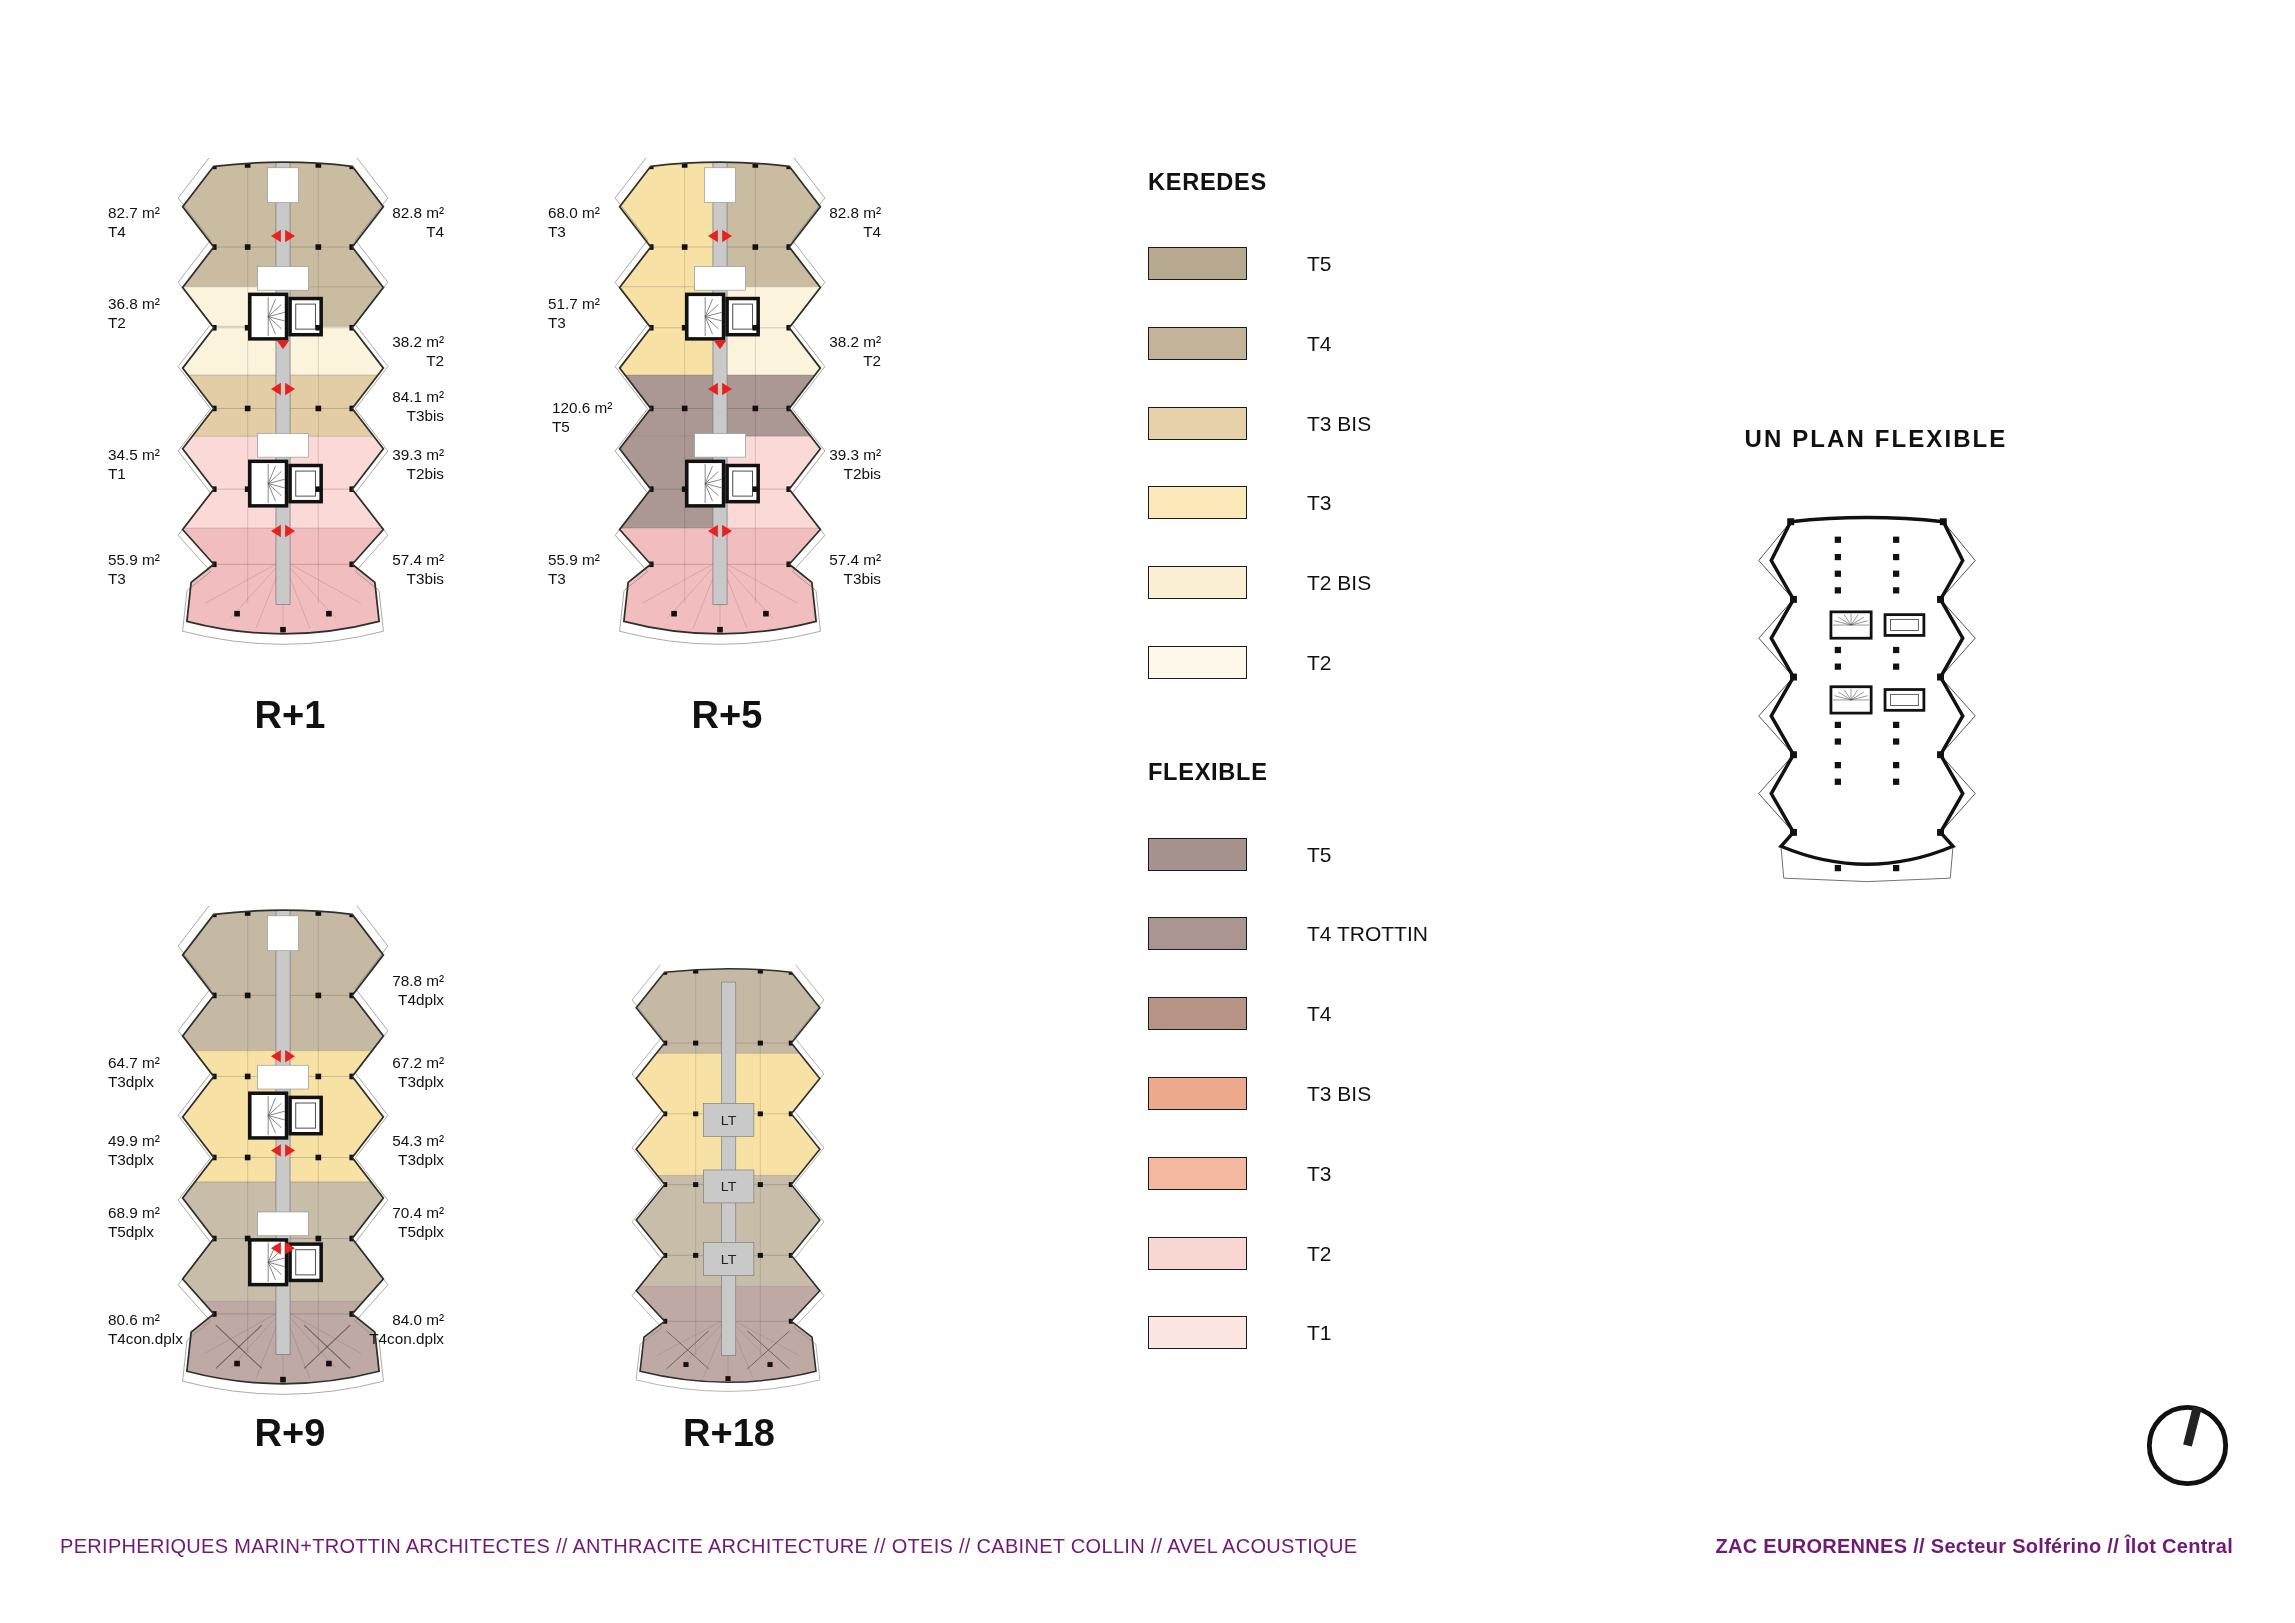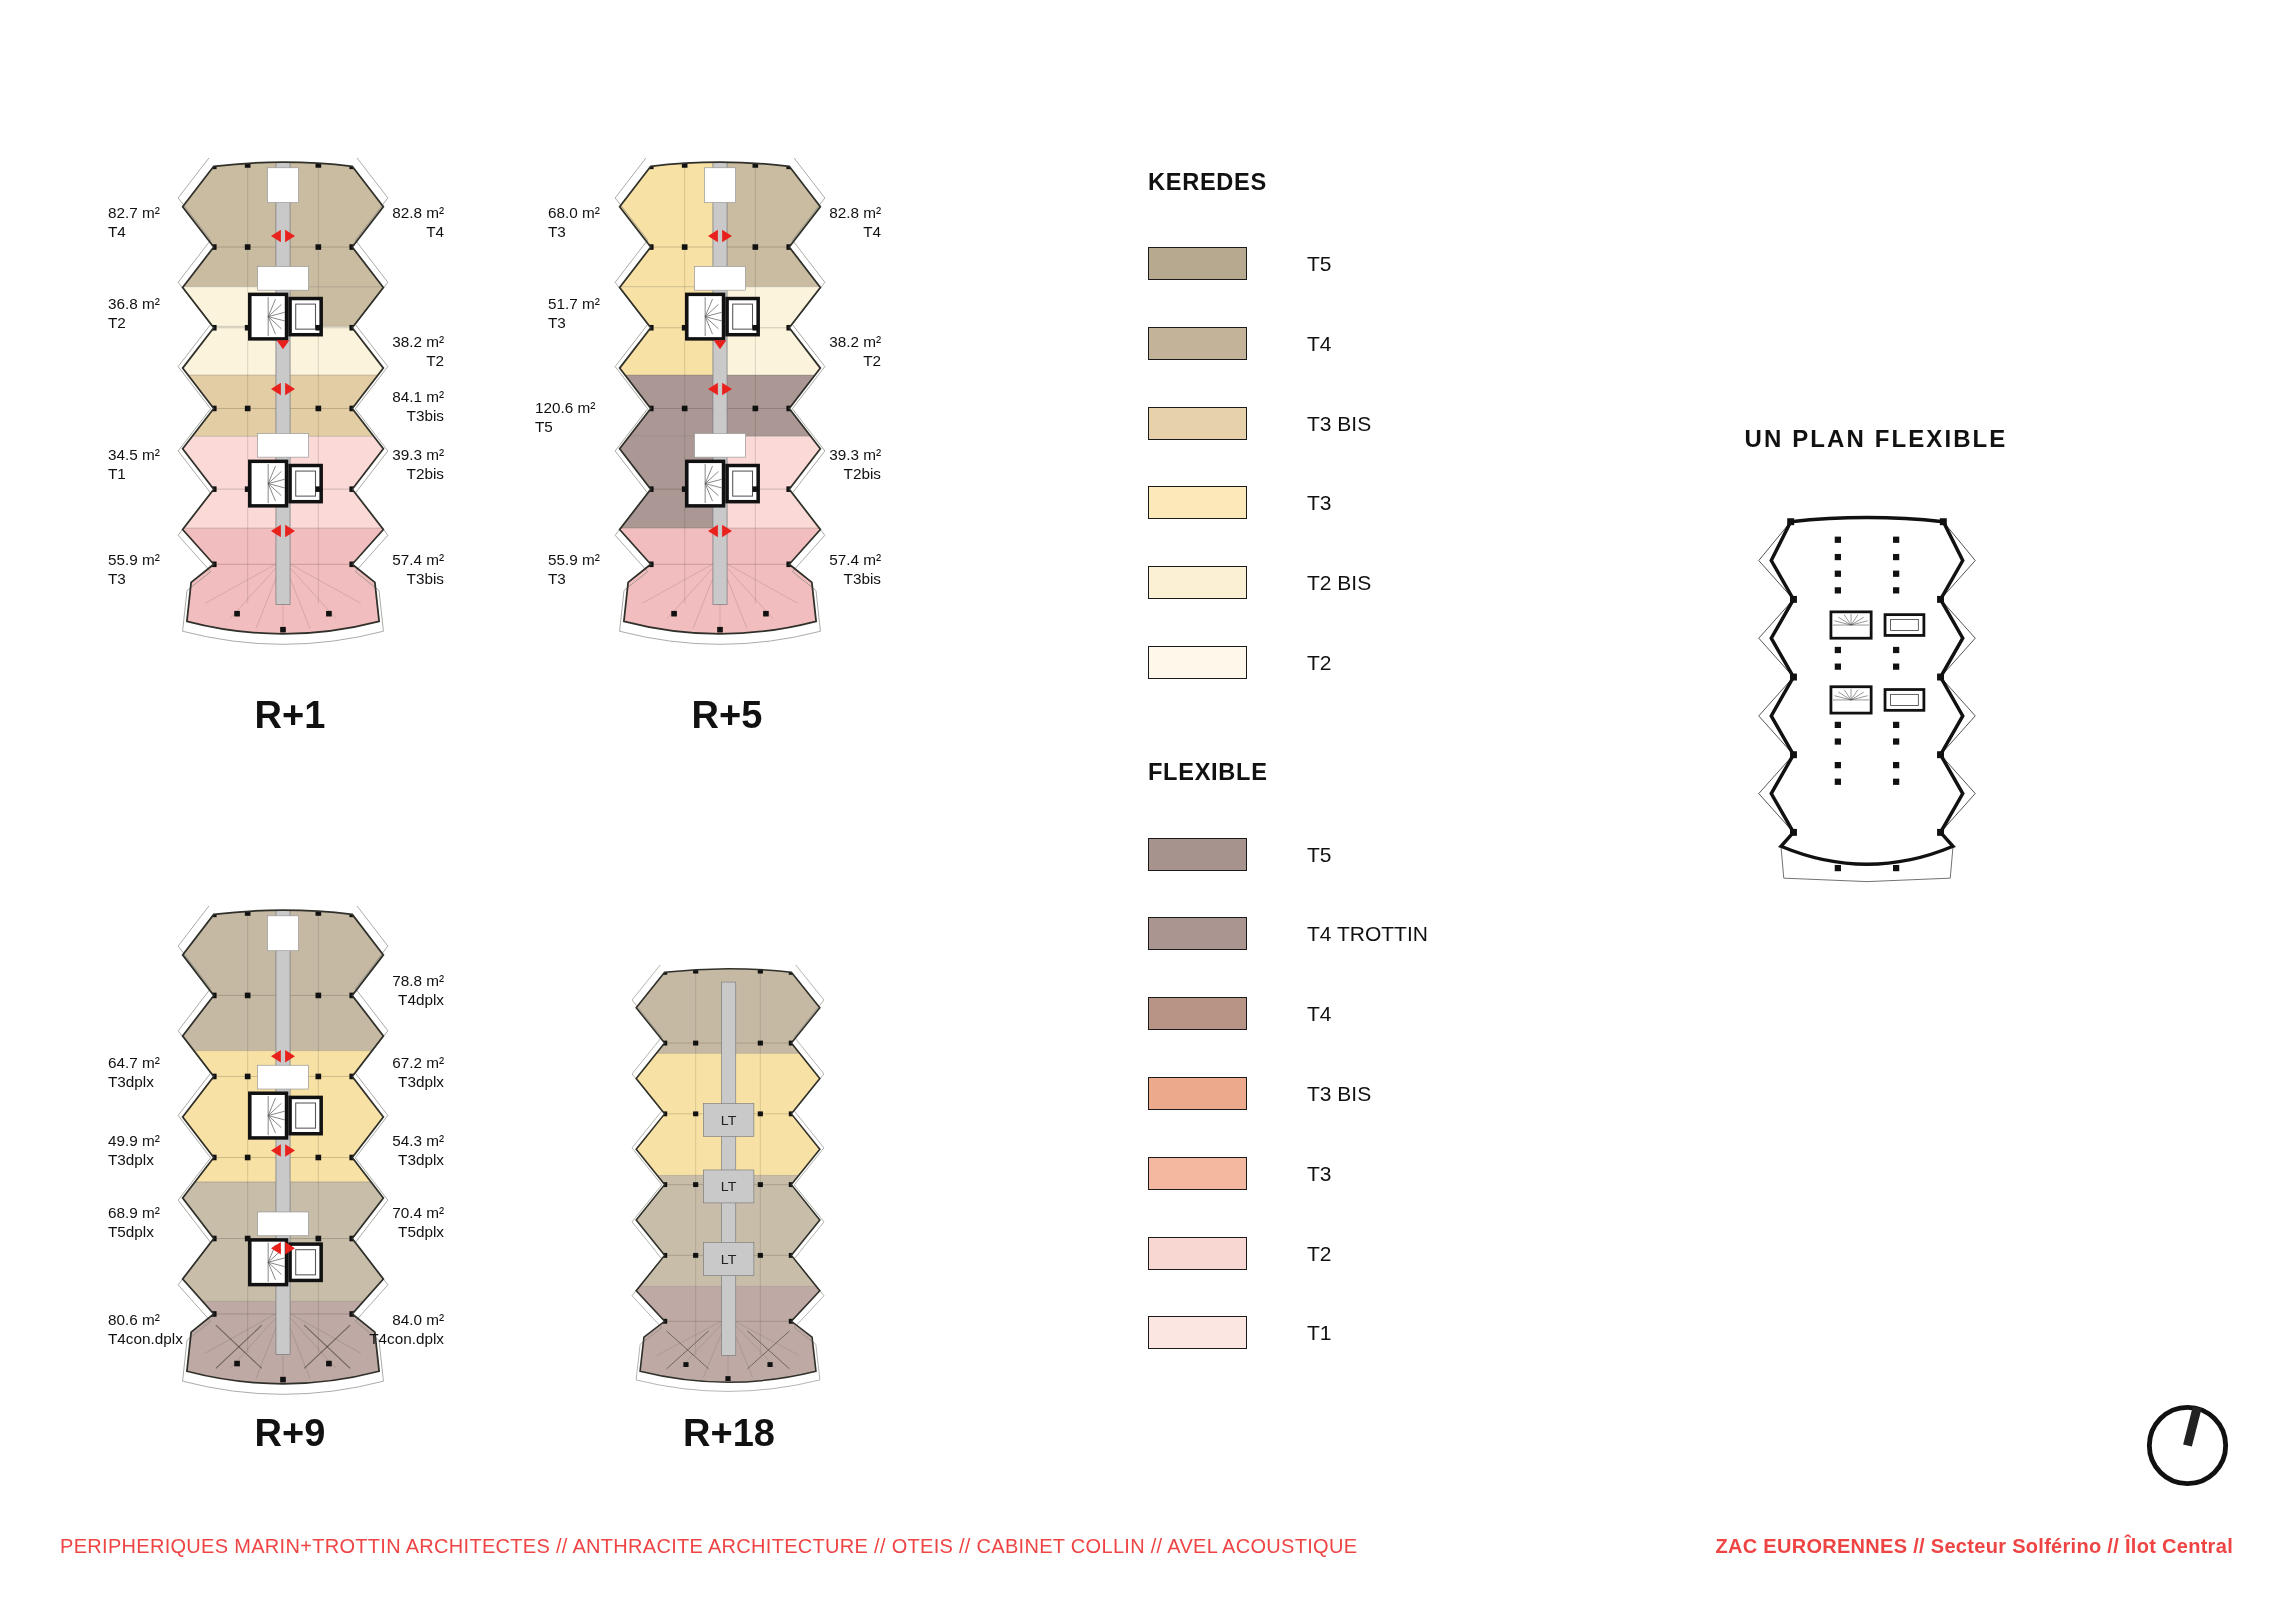--- a/index.html
+++ b/index.html
@@ -8,21 +8,21 @@
   .plan-svg{position:absolute;}
   .unit-label{position:absolute;font-size:15.3px;line-height:19px;color:#111;white-space:nowrap;}
   .unit-label.right{text-align:right;}
   .plan-title{position:absolute;font-size:38px;font-weight:bold;text-align:center;width:208px;color:#111;}
   .legend-header{position:absolute;font-size:23.6px;font-weight:bold;letter-spacing:0.7px;color:#111;}
   .legend-row{position:absolute;height:33px;}
   .legend-swatch{position:absolute;left:0;top:0;width:99px;height:33px;border:1.4px solid #1a1a1a;box-sizing:border-box;}
   .legend-label{position:absolute;left:159px;top:0;height:33px;line-height:33px;font-size:21px;color:#111;white-space:nowrap;}
   .flex-title{position:absolute;font-size:24px;font-weight:bold;letter-spacing:2.1px;color:#111;
               transform:translateX(-50%);white-space:nowrap;}
-  .footer{position:absolute;top:1535px;font-size:20px;letter-spacing:0.3px;color:#ef4444;white-space:nowrap;}
+  .footer{position:absolute;top:1535px;font-size:20px;letter-spacing:0.3px;color:#701a75;white-space:nowrap;}
   .footer.right{font-weight:bold;}
 </style>
 </head>
 <body>
 
 <div id="page">
   <div id="plans">
       <svg class="plan-svg" style="left:177px;top:158px" width="212" height="487" viewBox="0 0 300 700" preserveAspectRatio="none">
         <defs>
           <clipPath id="clip-r4">
@@ -219,21 +219,21 @@
           <rect x="81" y="651" width="8" height="8" fill="#111"></rect>
           <rect x="211" y="651" width="8" height="8" fill="#111"></rect>
           <rect x="146" y="674" width="8" height="8" fill="#111"></rect>
         </g>
         <path d="M 52 12 Q 150 0 248 12 L 292 70 L 248 128 L 292 186 L 248 244 L 292 302 L 248 360 L 292 418 L 248 476 L 292 534 L 248 584 L 280 610 L 286 666 Q 150 702 14 666 L 20 610 L 52 584 L 8 534 L 52 476 L 8 418 L 52 360 L 8 302 L 52 244 L 8 186 L 52 128 L 8 70 Z" fill="none" stroke="#8c8c85" stroke-width="1" transform="translate(150 350) scale(1.045) translate(-150 -350)"></path>
         <path d="M 52 12 Q 150 0 248 12 L 292 70 L 248 128 L 292 186 L 248 244 L 292 302 L 248 360 L 292 418 L 248 476 L 292 534 L 248 584 L 280 610 L 286 666 Q 150 702 14 666 L 20 610 L 52 584 L 8 534 L 52 476 L 8 418 L 52 360 L 8 302 L 52 244 L 8 186 L 52 128 L 8 70 Z" fill="none" stroke="#30302b" stroke-width="2.5"></path>
       </svg>
       <div class="plan-title" style="left:623px;top:694px">R+5</div>
       <div class="unit-label" style="left:548px;top:203px">68.0 m²<br>T3</div>
       <div class="unit-label" style="left:548px;top:294px">51.7 m²<br>T3</div>
-      <div class="unit-label" style="left:535px;top:398px">120.6 m²<br>T5</div>
+      <div class="unit-label" style="left:552px;top:398px">120.6 m²<br>T5</div>
       <div class="unit-label" style="left:548px;top:550px">55.9 m²<br>T3</div>
       <div class="unit-label right" style="left:687px;width:194px;top:203px">82.8 m²<br>T4</div>
       <div class="unit-label right" style="left:687px;width:194px;top:332px">38.2 m²<br>T2</div>
       <div class="unit-label right" style="left:687px;width:194px;top:445px">39.3 m²<br>T2bis</div>
       <div class="unit-label right" style="left:687px;width:194px;top:550px">57.4 m²<br>T3bis</div>
       <svg class="plan-svg" style="left:177px;top:906px" width="212" height="489" viewBox="0 0 300 700" preserveAspectRatio="none">
         <defs>
           <clipPath id="clip-r9">
             <path d="M 52 12 Q 150 0 248 12 L 292 70 L 248 128 L 292 186 L 248 244 L 292 302 L 248 360 L 292 418 L 248 476 L 292 534 L 248 584 L 280 610 L 286 666 Q 150 702 14 666 L 20 610 L 52 584 L 8 534 L 52 476 L 8 418 L 52 360 L 8 302 L 52 244 L 8 186 L 52 128 L 8 70 Z"></path>
           </clipPath>

